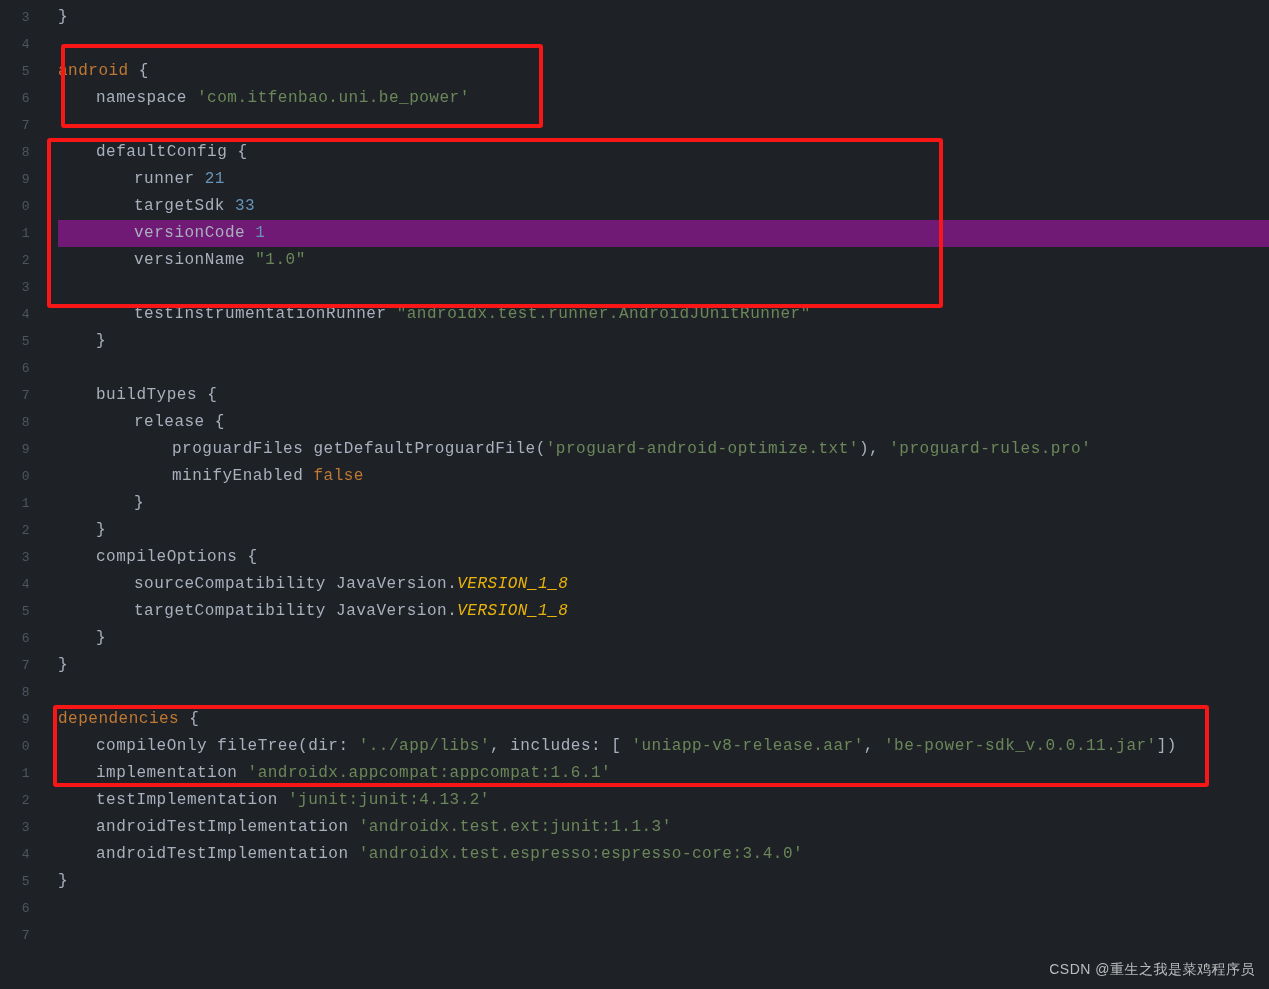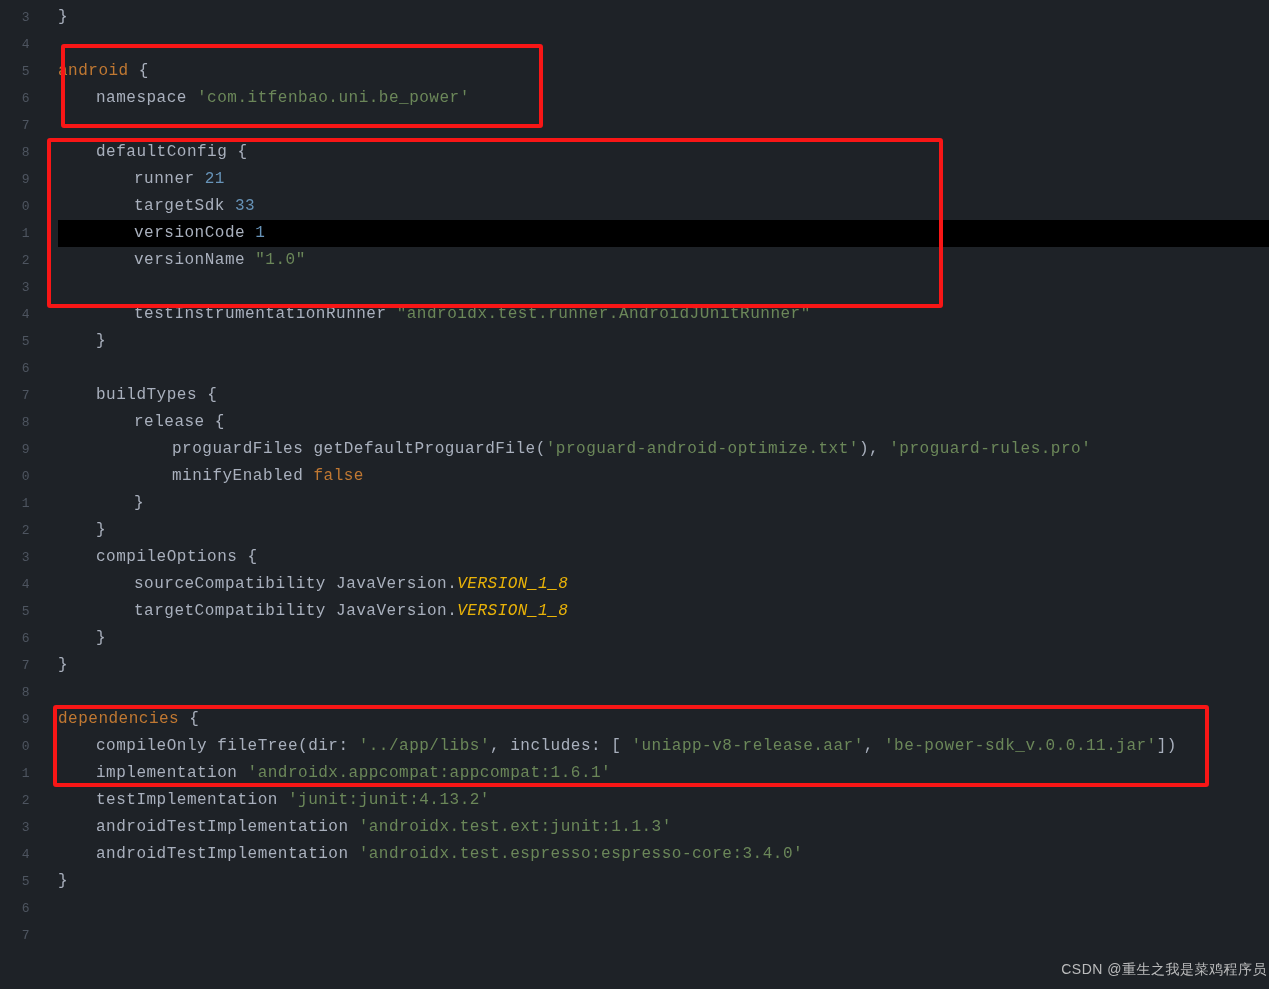--- a/index.html
+++ b/index.html
@@ -2,31 +2,31 @@
 <html><head>
 <meta charset="utf-8">
 <style>
   html,body{margin:0;padding:0;background:#1e2227;height:100%;width:100%;overflow:hidden}
   body{font-family:"SFMono-Regular",Consolas,"Liberation Mono",Menlo,monospace;font-size:16px;color:#a9b0bd;letter-spacing:0.5px}
   .editor{position:relative;width:1269px;height:989px;background:#1e2227}
   .gutter{position:absolute;left:0;top:0;bottom:0;width:38px;text-align:right;color:#4e5560;padding-top:4px;padding-right:8px;box-sizing:border-box}
   .gutter div{height:27px;line-height:27px;font-size:13px}
   .code{position:absolute;left:58px;right:0;top:0;padding-top:4px}
   .line{height:27px;line-height:27px;white-space:pre}
-  .line.hl{background:#000000}
+  .line.hl{background:#701a75}
   .i1{padding-left:0}
   .ind1{padding-left:38px}
   .ind2{padding-left:76px}
   .ind3{padding-left:114px}
   .kw{color:#c07832}
   .num{color:#6793b8}
   .str{color:#6b8759}
   .ital{color:#eab308;font-style:italic}
   .pl{color:#a9b0bd}
-  .watermark{position:absolute;right:2px;bottom:10px;color:#d6d6d6;font-family:-apple-system,BlinkMacSystemFont,"Segoe UI",Arial,sans-serif;font-size:14px;opacity:.85;letter-spacing:.5px}
+  .watermark{position:absolute;right:14px;bottom:10px;color:#d6d6d6;font-family:-apple-system,BlinkMacSystemFont,"Segoe UI",Arial,sans-serif;font-size:14px;opacity:.85;letter-spacing:.5px}
   .hlbox{position:absolute;border:4px solid #f81616;border-radius:3px;pointer-events:none;box-sizing:border-box}
   .overlay{position:absolute;left:0;top:0;right:0;bottom:0;pointer-events:none}
 </style>
 </head>
 <body>
 
 <div class="editor">
 
   <div class="gutter" id="gutter">
       <div>3</div>

